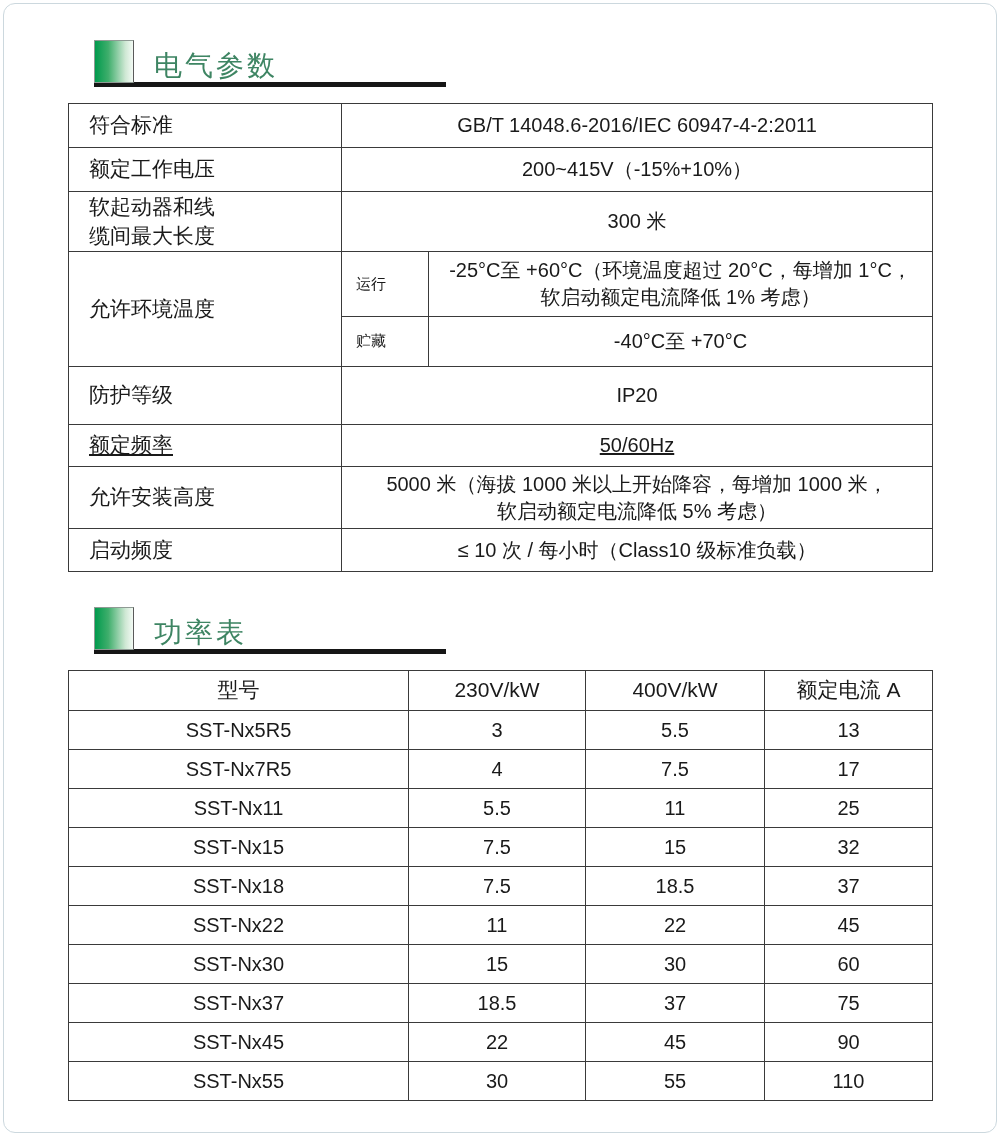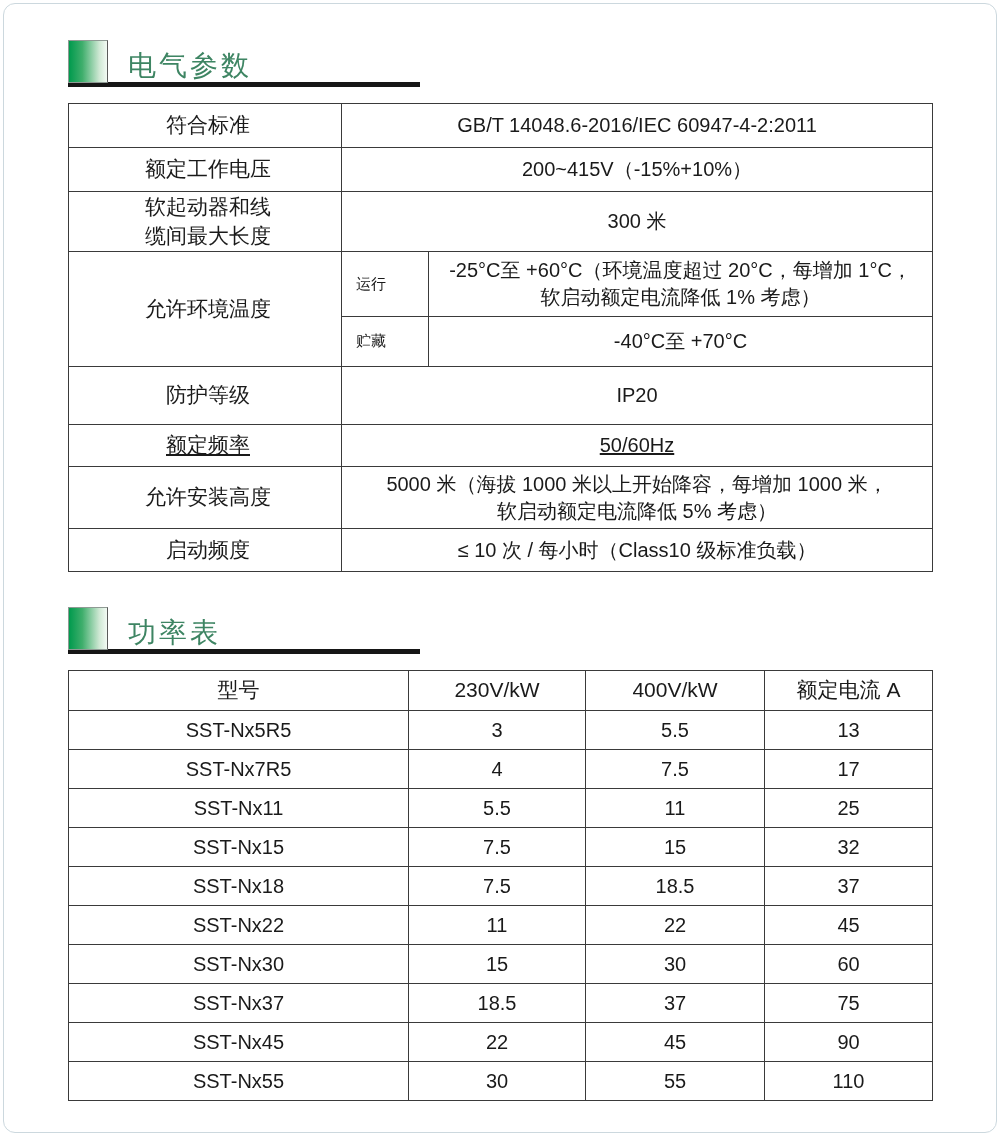--- a/index.html
+++ b/index.html
@@ -23,20 +23,21 @@
     left: 68px;
     top: 40px;
     width: 864px;
   }
 
   
   .section-header {
     position: relative;
     height: 47px;
     width: 352px;
+    margin-left: 26px;
   }
   .marker {
     position: absolute;
     left: 0; top: 0;
     width: 40px; height: 43px;
     background: linear-gradient(90deg, #009a4d 0%, #3fae6c 35%, #cfe8d4 80%, #f3faf4 100%);
     border: 1px solid #8f9a94;
     border-right-color: #5a5a5a;
     z-index: 2;
   }
@@ -64,22 +65,22 @@
     table-layout: fixed;
   }
   td, th {
     border: 1.6px solid #3a3a3a;
     font-weight: 400;
     font-size: 20px;
     line-height: 1.35;
     vertical-align: middle;
   }
   .label-cell {
-    text-align: center;
-    padding-left: 6px;
+    text-align: left;
+    padding-left: 20px;
     font-size: 21px;
   }
   .sub-label-cell {
     text-align: left;
     padding-left: 14px;
     font-size: 15px;
   }
   .value-cell {
     text-align: center;
     padding: 2px 6px;

